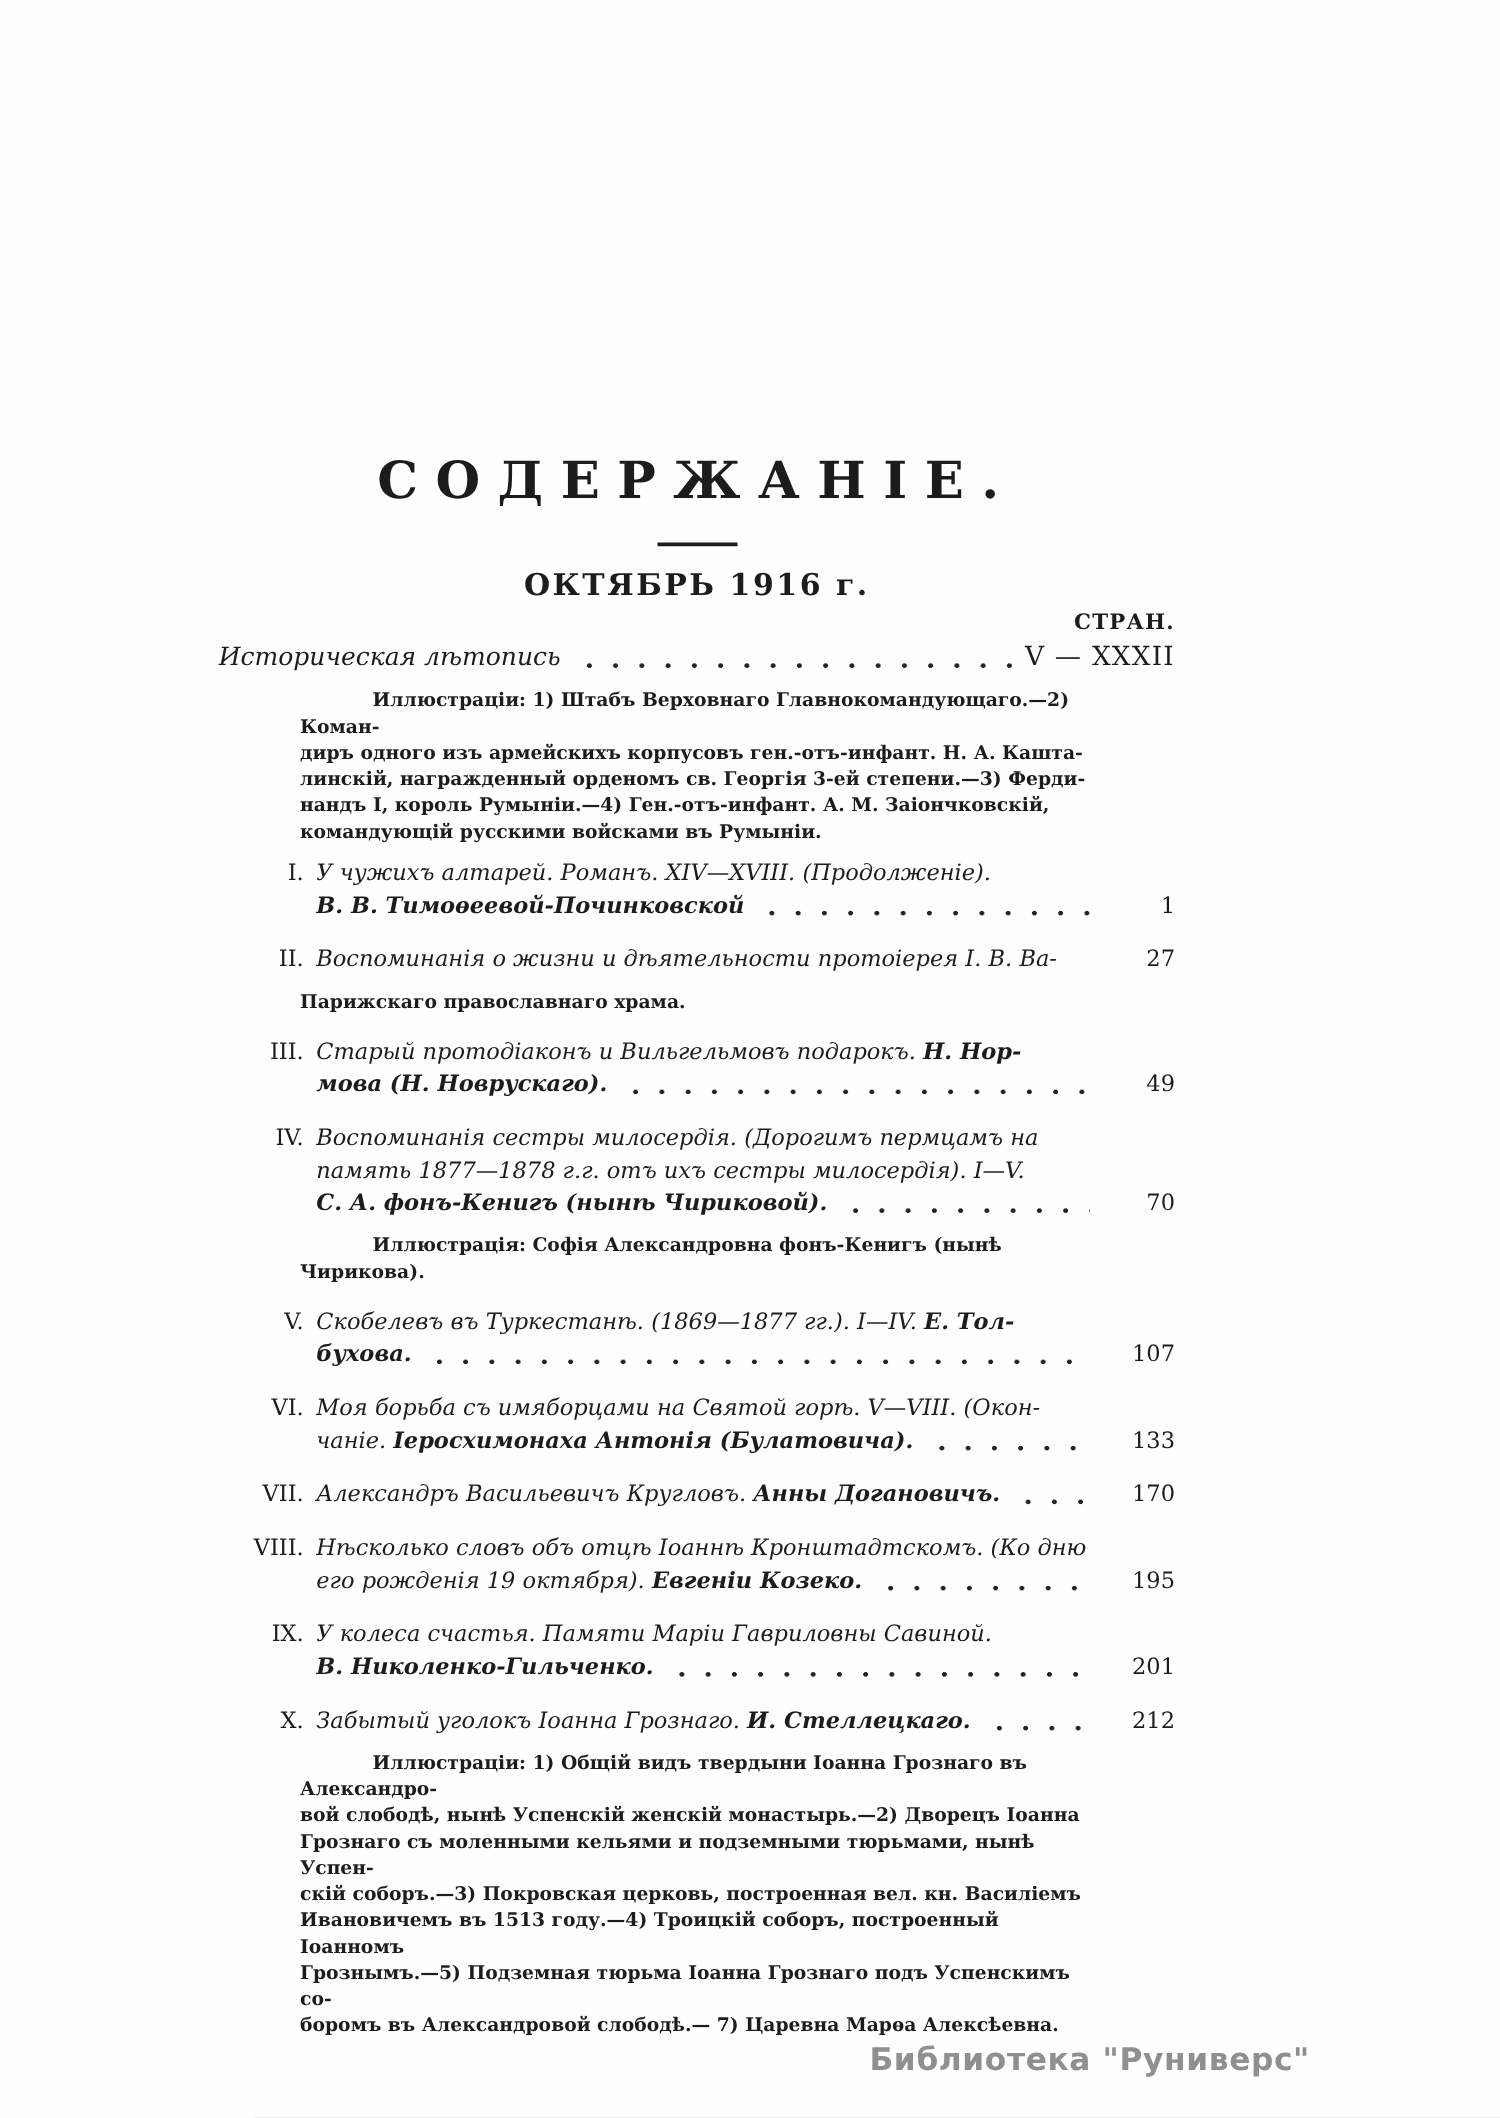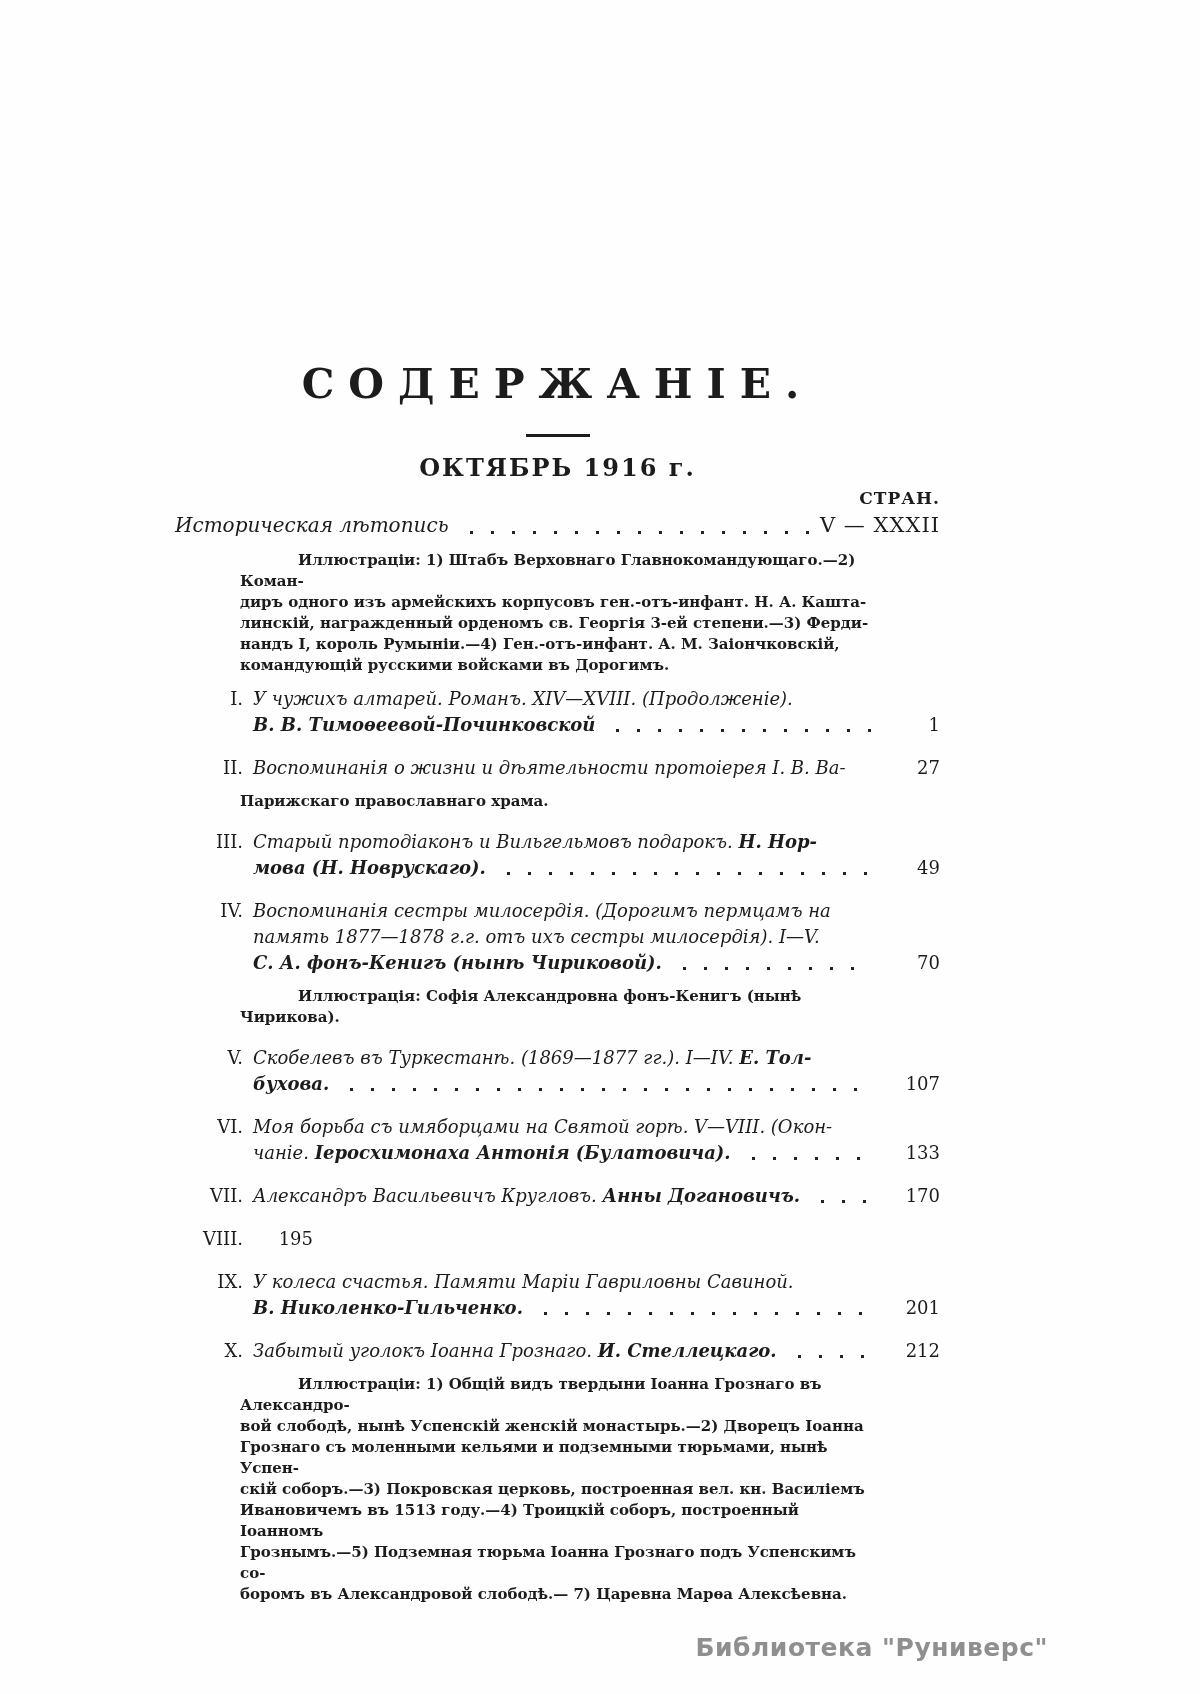--- a/index.html
+++ b/index.html
@@ -161,21 +161,21 @@
                 <span class="dots"></span>
               </div>
             </div>
             <div class="pagecol">V — XXXII</div>
           </div>
           <div class="illus">
             <div class="illine first">Иллюстраціи: 1) Штабъ Верховнаго Главнокомандующаго.—2) Коман-</div>
             <div class="illine">диръ одного изъ армейскихъ корпусовъ ген.-отъ-инфант. Н. А. Кашта-</div>
             <div class="illine">линскій, награжденный орденомъ св. Георгія 3-ей степени.—3) Ферди-</div>
             <div class="illine">нандъ I, король Румыніи.—4) Ген.-отъ-инфант. А. М. Заіончковскій,</div>
-            <div class="illine">командующій русскими войсками въ Дорогимъ.</div>
+            <div class="illine">командующій русскими войсками въ Румыніи.</div>
           </div>
         </div>
         <div class="entry-wrap">
           <div class="entry">
             <div class="num">I.</div>
             <div class="body">
               <div class="line"><span class="line-text"><span class="seg">У чужихъ алтарей. Романъ. XIV—XVIII. (Продолженіе).</span></span></div>
               <div class="line last">
                 <span class="line-text"><span class="seg bold">В. В. Тимоѳеевой-Починковской</span></span>
                 <span class="dots"></span>
@@ -260,20 +260,27 @@
                 <span class="line-text"><span class="seg">Александръ Васильевичъ Кругловъ. </span><span class="seg bold">Анны Догановичъ.</span></span>
                 <span class="dots"></span>
               </div>
             </div>
             <div class="pagecol">170</div>
           </div>
         </div>
         <div class="entry-wrap">
           <div class="entry">
             <div class="num">VIII.</div>
+            <div class="body">
+              <div class="line"><span class="line-text"><span class="seg">Нѣсколько словъ объ отцѣ Іоаннѣ Кронштадтскомъ. (Ко дню</span></span></div>
+              <div class="line last">
+                <span class="line-text"><span class="seg">его рожденія 19 октября). </span><span class="seg bold">Евгеніи Козеко.</span></span>
+                <span class="dots"></span>
+              </div>
+            </div>
             <div class="pagecol">195</div>
           </div>
         </div>
         <div class="entry-wrap">
           <div class="entry">
             <div class="num">IX.</div>
             <div class="body">
               <div class="line"><span class="line-text"><span class="seg">У колеса счастья. Памяти Маріи Гавриловны Савиной.</span></span></div>
               <div class="line last">
                 <span class="line-text"><span class="seg bold">В. Николенко-Гильченко.</span></span>

